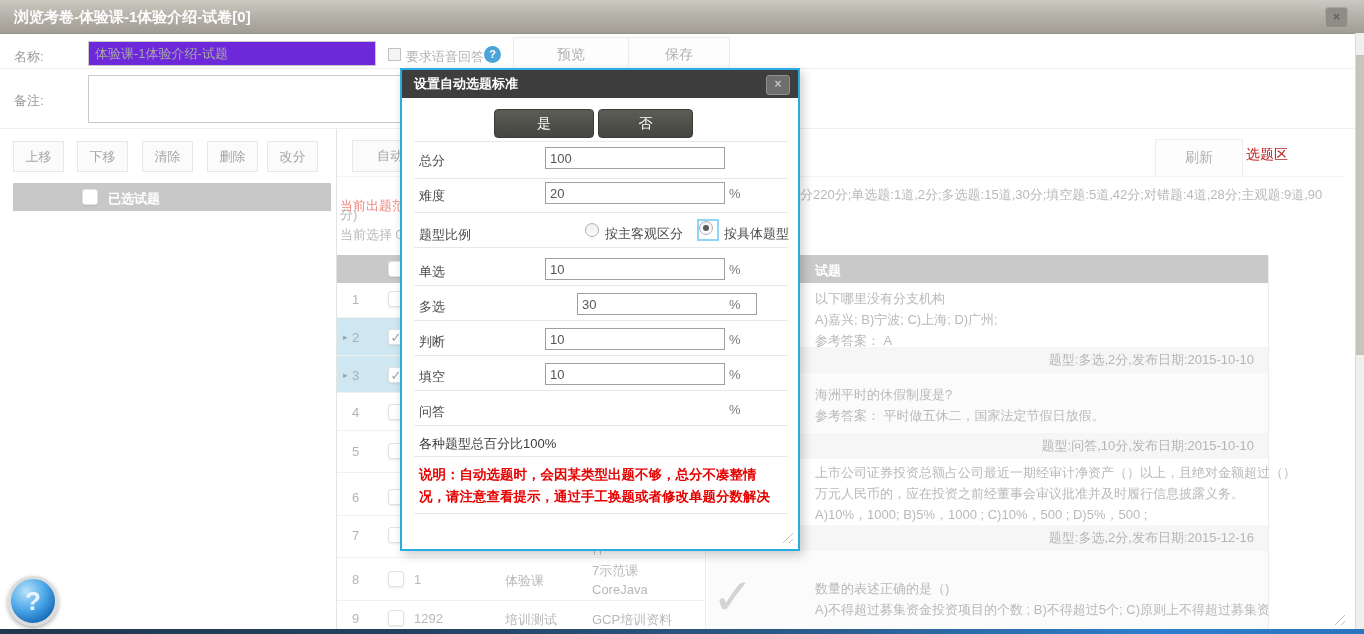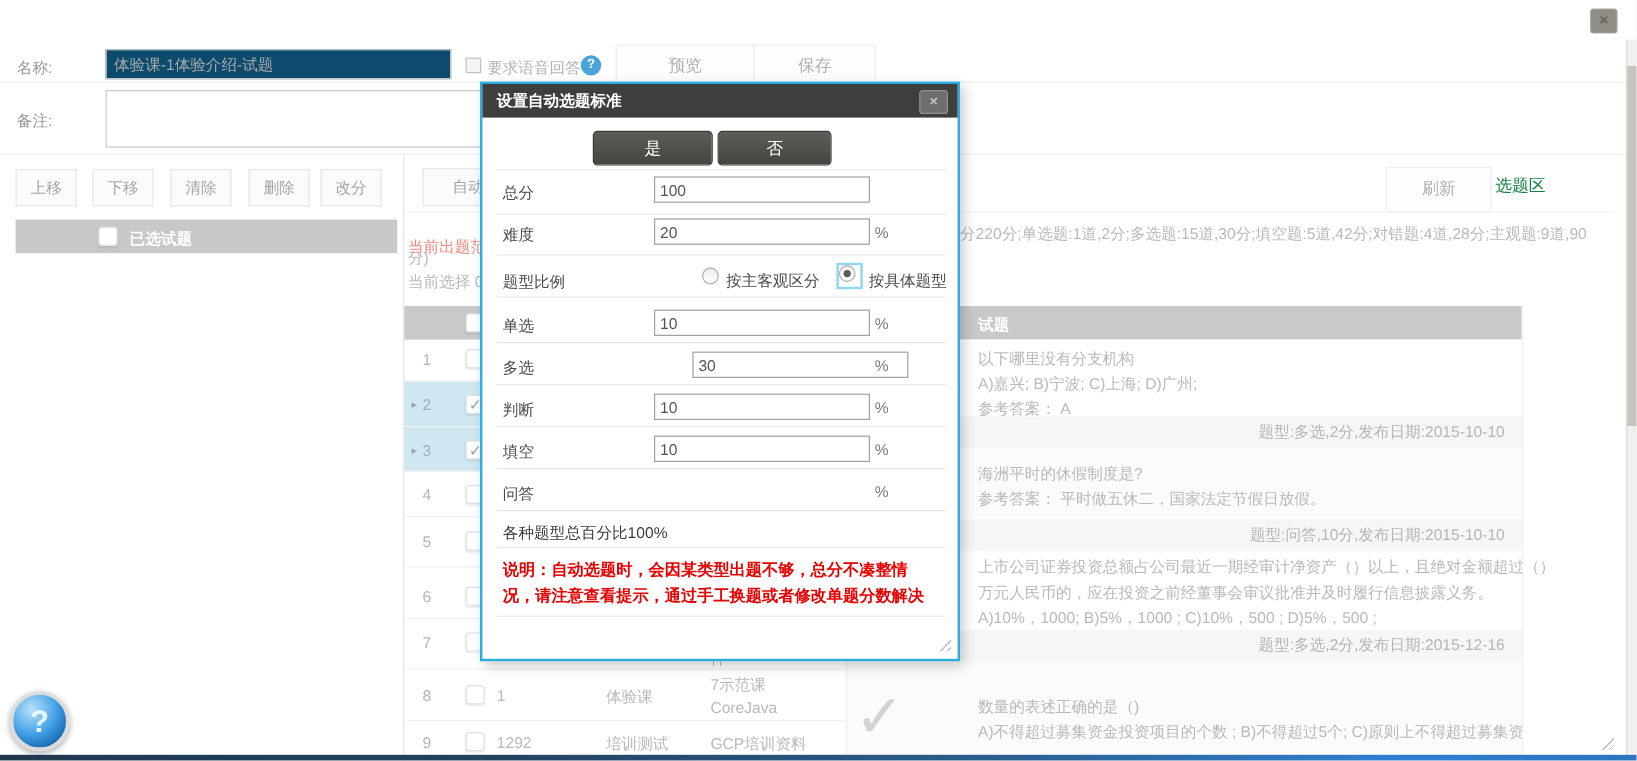--- a/index.html
+++ b/index.html
@@ -11,21 +11,21 @@
   
   .titlebar{position:absolute;left:0;top:0;width:1364px;height:33px;
     background:linear-gradient(#cbc8c1,#b2afa7 55%,#a19d95);border-bottom:1px solid #94908a}
   .titletext{position:absolute;left:14px;top:0;line-height:33px;color:#fdfdfd;font-size:15px;font-weight:bold}
   .winclose{position:absolute;right:16px;top:7px;width:21px;height:19px;background:#8f8d86;
     border:1px solid #a9a7a0;border-radius:3px;color:#66645e;font-size:13px;font-weight:bold;
     text-align:center;line-height:17px;cursor:pointer}
   
   .formlbl{position:absolute;color:#999;font-size:13px}
   .txtinput{position:absolute;border:1px solid #c9c9c9;color:#a9a9a9;font-size:13px;
-    padding:0 6px;background:#0c4a6e;box-sizing:border-box;outline:none}
+    padding:0 6px;background:#6d28d9;box-sizing:border-box;outline:none}
   .notearea{position:absolute;border:1px solid #c9c9c9;background:#fff;box-sizing:border-box;resize:none;outline:none}
   .cbsmall{position:absolute;width:13px;height:13px;border:1px solid #c2c2c2;background:#f4f4f4;box-sizing:border-box}
   .helpdot{position:absolute;width:17px;height:17px;border-radius:50%;background:#4aa4d9;color:#fff;
     font-size:11px;font-weight:bold;text-align:center;line-height:17px}
   .cellbtn{position:absolute;border:1px solid #ededed;background:#fdfdfd;color:#b0b0b0;font-size:14px;
     display:flex;align-items:center;justify-content:center;cursor:pointer}
   .smallbtn{position:absolute;border:1px solid #e7e7e7;background:#fbfbfb;color:#a5a5a5;font-size:13px;
     display:flex;align-items:center;justify-content:center;cursor:pointer}
   .grayhdr{position:absolute;background:#c9c9c9;color:#fff;font-size:13px;font-weight:bold}
   .cb{position:absolute;width:16px;height:16px;background:#fff;border:1px solid #e2e2e2;border-radius:3px;
@@ -76,20 +76,23 @@
   .focusring{position:absolute;width:22px;height:22px;border:2px solid #8fd4f2;background:#fff;box-sizing:border-box}
   .radiodot{position:absolute;width:6px;height:6px;border-radius:50%;background:#5a5a5a}
   .mnote{position:absolute;left:17px;color:#3c3c3c;font-size:13px}
   .mwarn{position:absolute;left:17px;width:366px;color:#e60000;font-size:13.5px;font-weight:bold;line-height:22px}
 </style>
 </head>
 <body>
 
 <div class="screen">
 
+  <div class="titlebar">
+    <div class="titletext">浏览考卷-体验课-1体验介绍-试卷[0]</div>
+  </div>
   <div class="winclose">×</div>
 
   <div class="formlbl" style="left:14px;top:48px">名称:</div>
   <input class="txtinput" style="left: 88px; top: 41px; width: 288px; height: 25px;" value="体验课-1体验介绍-试题">
   <div class="cbsmall" style="left:388px;top:48px"></div>
   <div class="formlbl" style="left:406px;top:48px;color:#b3b3b3">要求语音回答</div>
   <div class="helpdot" style="left:484px;top:46px">?</div>
   <div class="cellbtn" style="left:513px;top:37px;width:114px;height:33px">预览</div>
   <div class="cellbtn" style="left:628px;top:37px;width:100px;height:33px">保存</div>
   <div class="hline" style="left:0;top:68px;width:1364px"></div>
@@ -107,21 +110,21 @@
   <div class="vline" style="left:336px;top:129px;height:505px"></div>
 
   <div class="grayhdr" style="left:13px;top:183px;width:318px;height:28px;background:#c8c8c8"></div>
   <div class="cb" style="left:82px;top:189px"></div>
   <div class="abs" style="left:108px;top:190px;color:#fff;font-size:13px;font-weight:bold">已选试题</div>
 
   <div class="helpball">?</div>
 
   <div class="smallbtn" style="left:352px;top:140px;width:100px;height:30px">自动选题</div>
   <div class="cellbtn" style="left:1155px;top:139px;width:86px;height:36px">刷新</div>
-  <div class="abs" style="left:1246px;top:146px;color:#15803d;font-size:14px">选题区</div>
+  <div class="abs" style="left:1246px;top:146px;color:#b91c1c;font-size:14px">选题区</div>
   <div class="hline" style="left:337px;top:176px;width:1008px;background:#f3f3f3"></div>
 
   <div class="redtxt" style="left:340px;top:197px">当前出题范</div>
   <div class="graytxt" style="left:800px;top:186px;width:545px;overflow:hidden">分220分;单选题:1道,2分;多选题:15道,30分;填空题:5道,42分;对错题:4道,28分;主观题:9道,90</div>
   <div class="graytxt" style="left:340px;top:206px">分)</div>
   <div class="graytxt" style="left:340px;top:226px">当前选择 0</div>
 
   <div class="grayhdr" style="left:337px;top:255px;width:368px;height:28px"></div>
   <div class="cb" style="left:388px;top:261px"></div>
 

